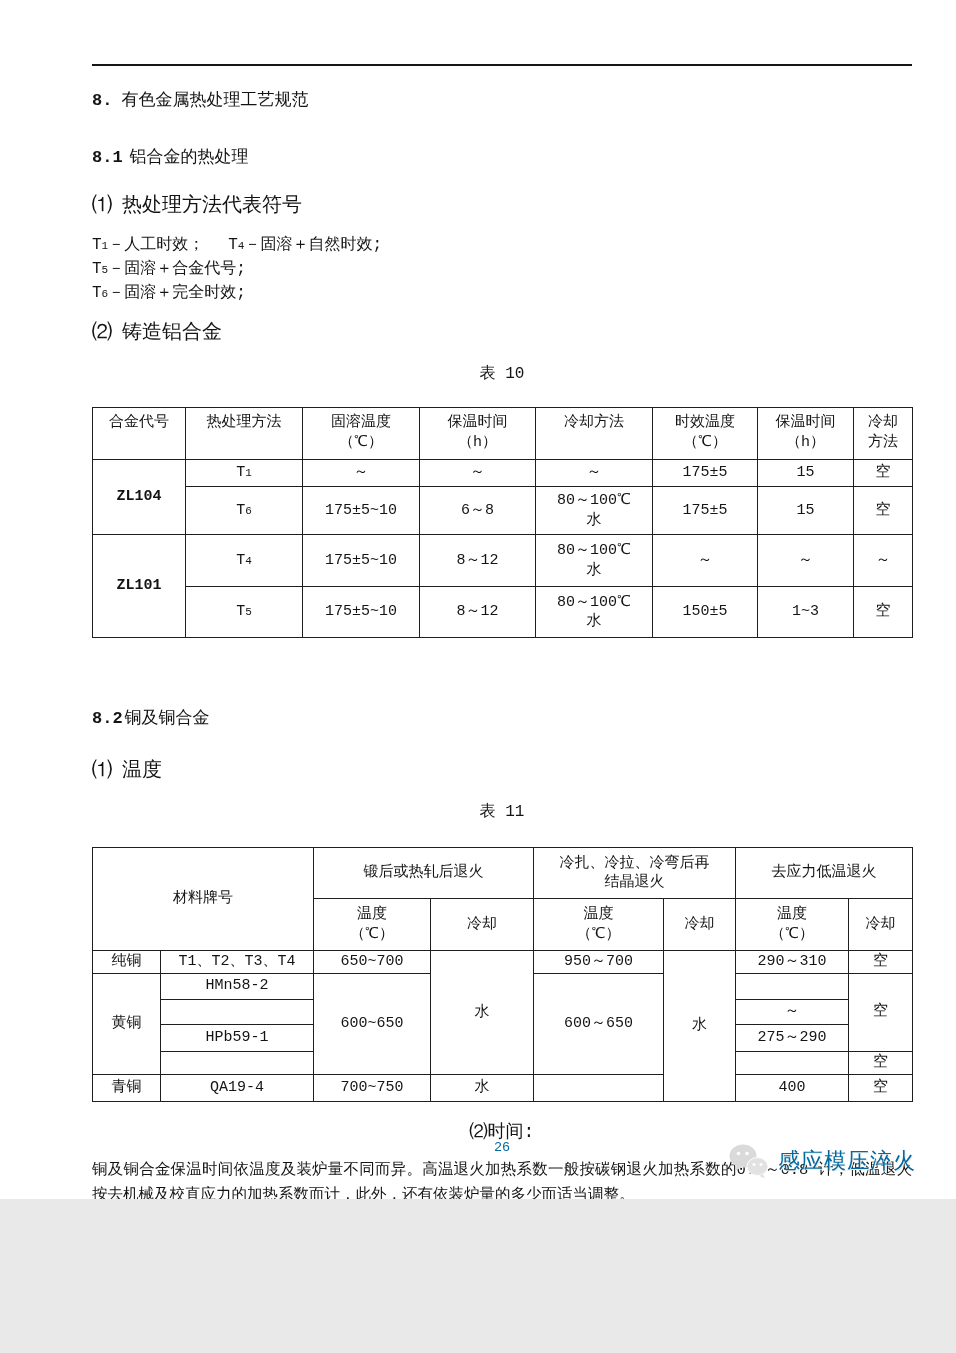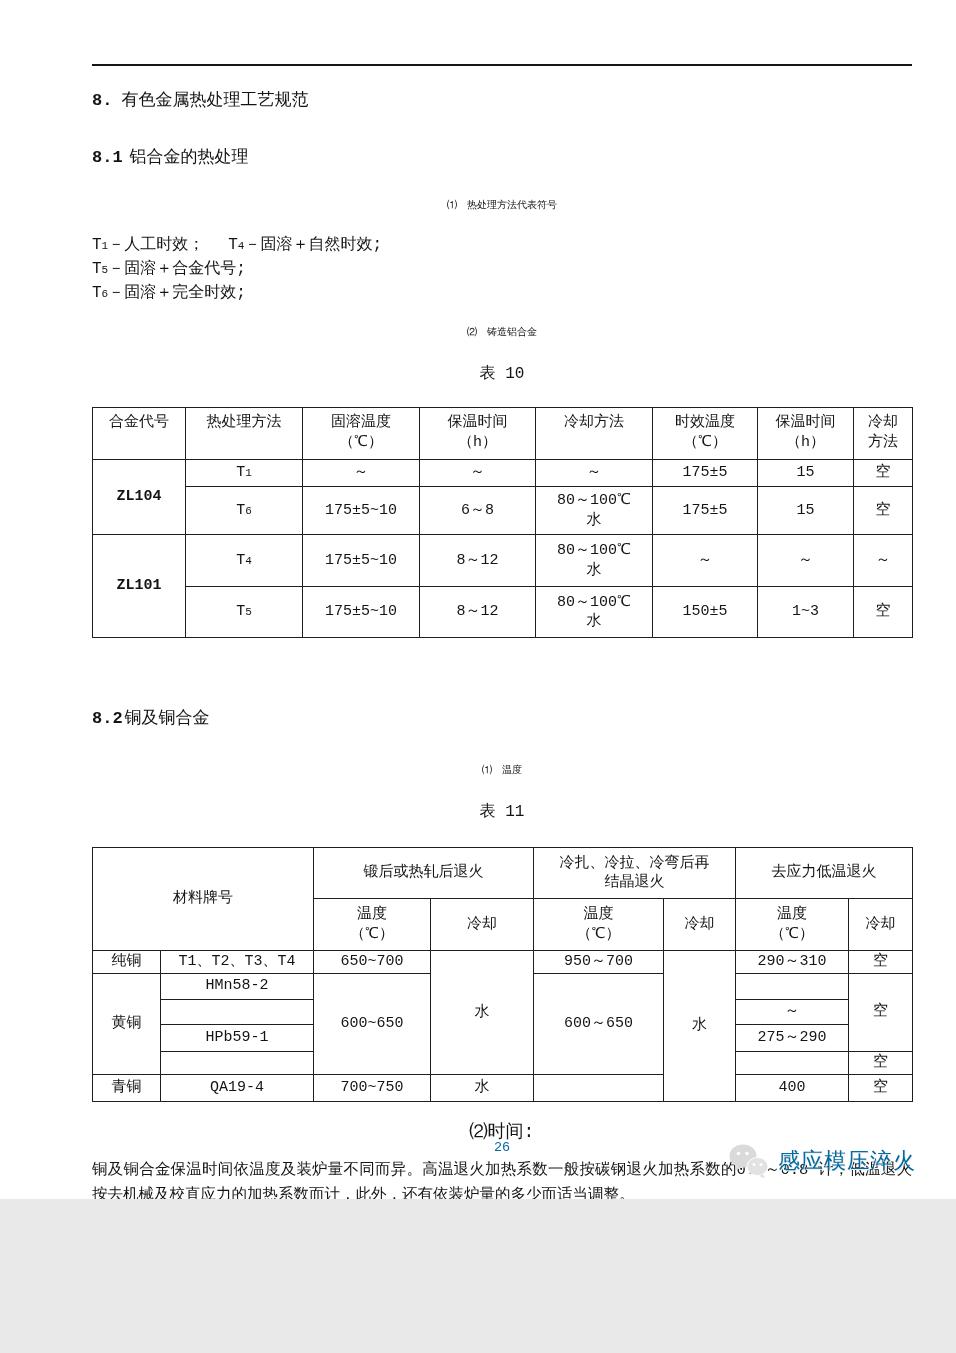--- a/index.html
+++ b/index.html
@@ -15,21 +15,21 @@
   }
   .content { padding: 64px 44px 0 92px; }
   .rule { border-top: 2px solid #151515; width: 820px; }
 
   .h1 { margin-top: 24px; font-size: 17px; line-height: 21px; }
   .h1 .num { font-weight: bold; margin-right: 9px; }
   .h2 { margin-top: 36px; font-size: 17px; line-height: 21px; }
   .h2 .num { font-weight: bold; margin-right: 7px; }
   .h2 .num.tight { margin-right: 2px; }
 
-  .item { margin-top: 28px; font-size: 10px; line-height: 20px; text-align: center; }
+  .item { margin-top: 28px; font-size: 20px; line-height: 20px; }
   .item .marker { margin-right: 10px; }
 
   .tdefs { margin-top: 18px; font-size: 16px; }
   .tdef-line { line-height: 23px; }
   .tdef-gap { display: inline-block; width: 24px; }
   .subnum { font-size: 11px; }
 
   .tbl-caption { margin-top: 22px; width: 820px; text-align: center; font-size: 16px; line-height: 18px; }
 
   table.tbl {

